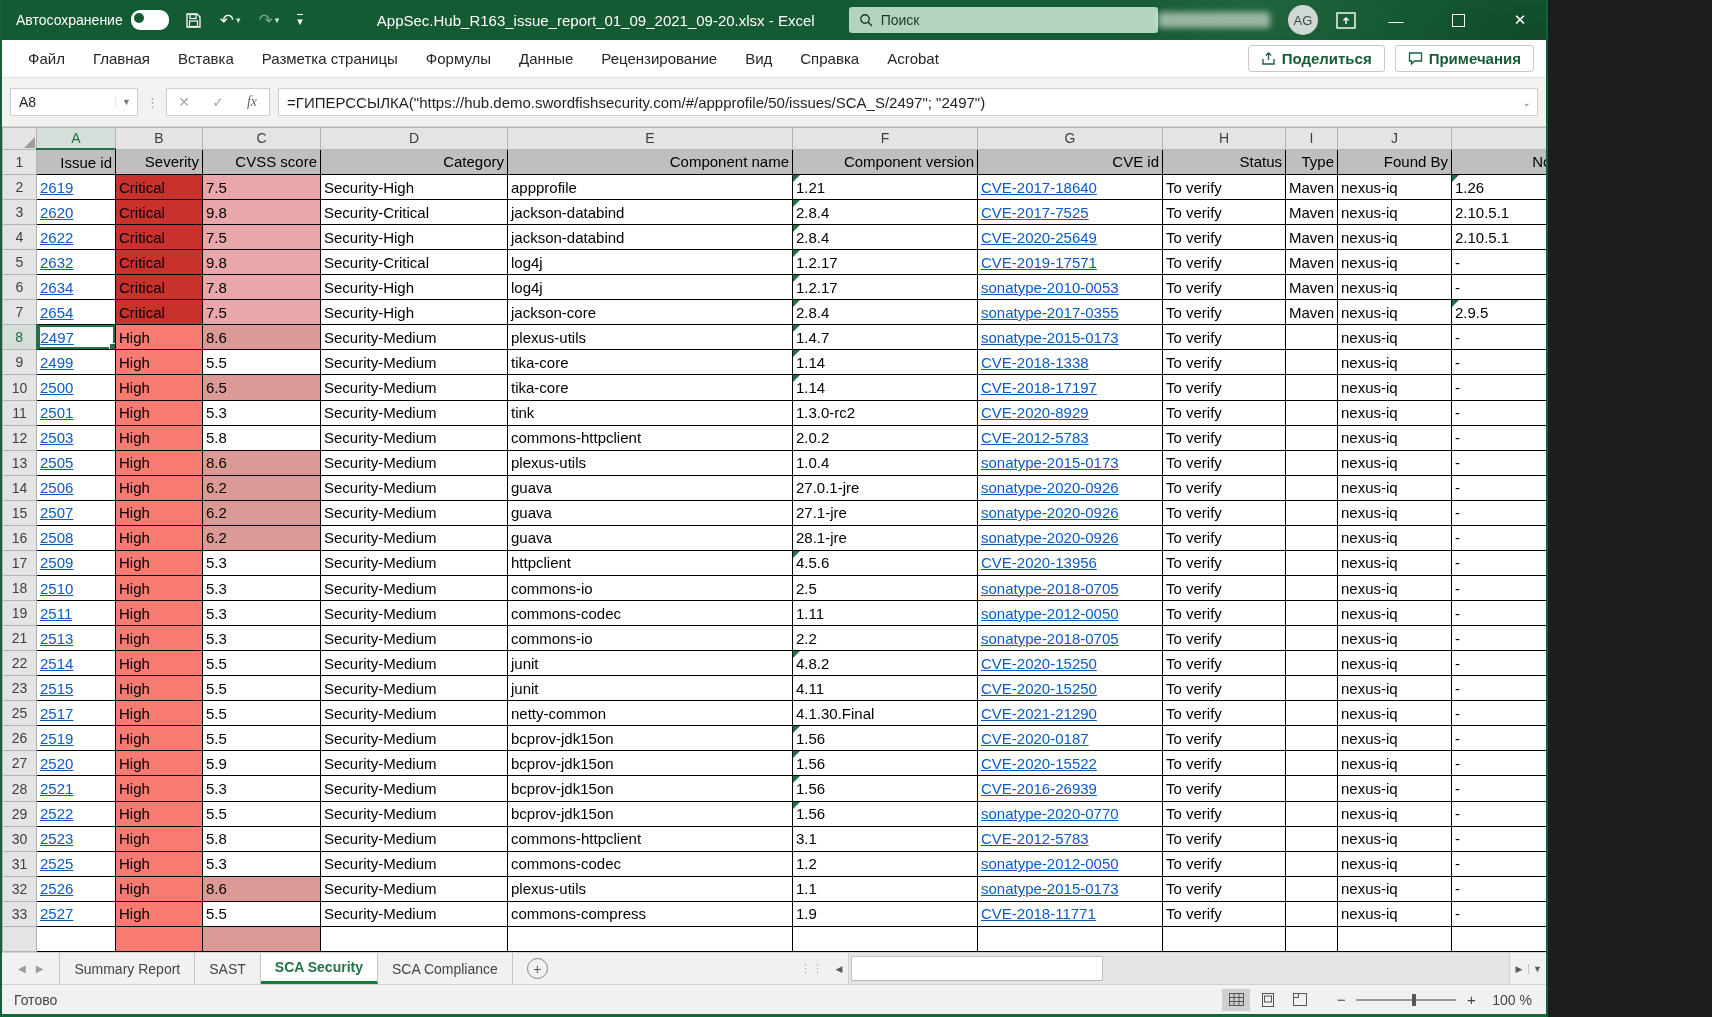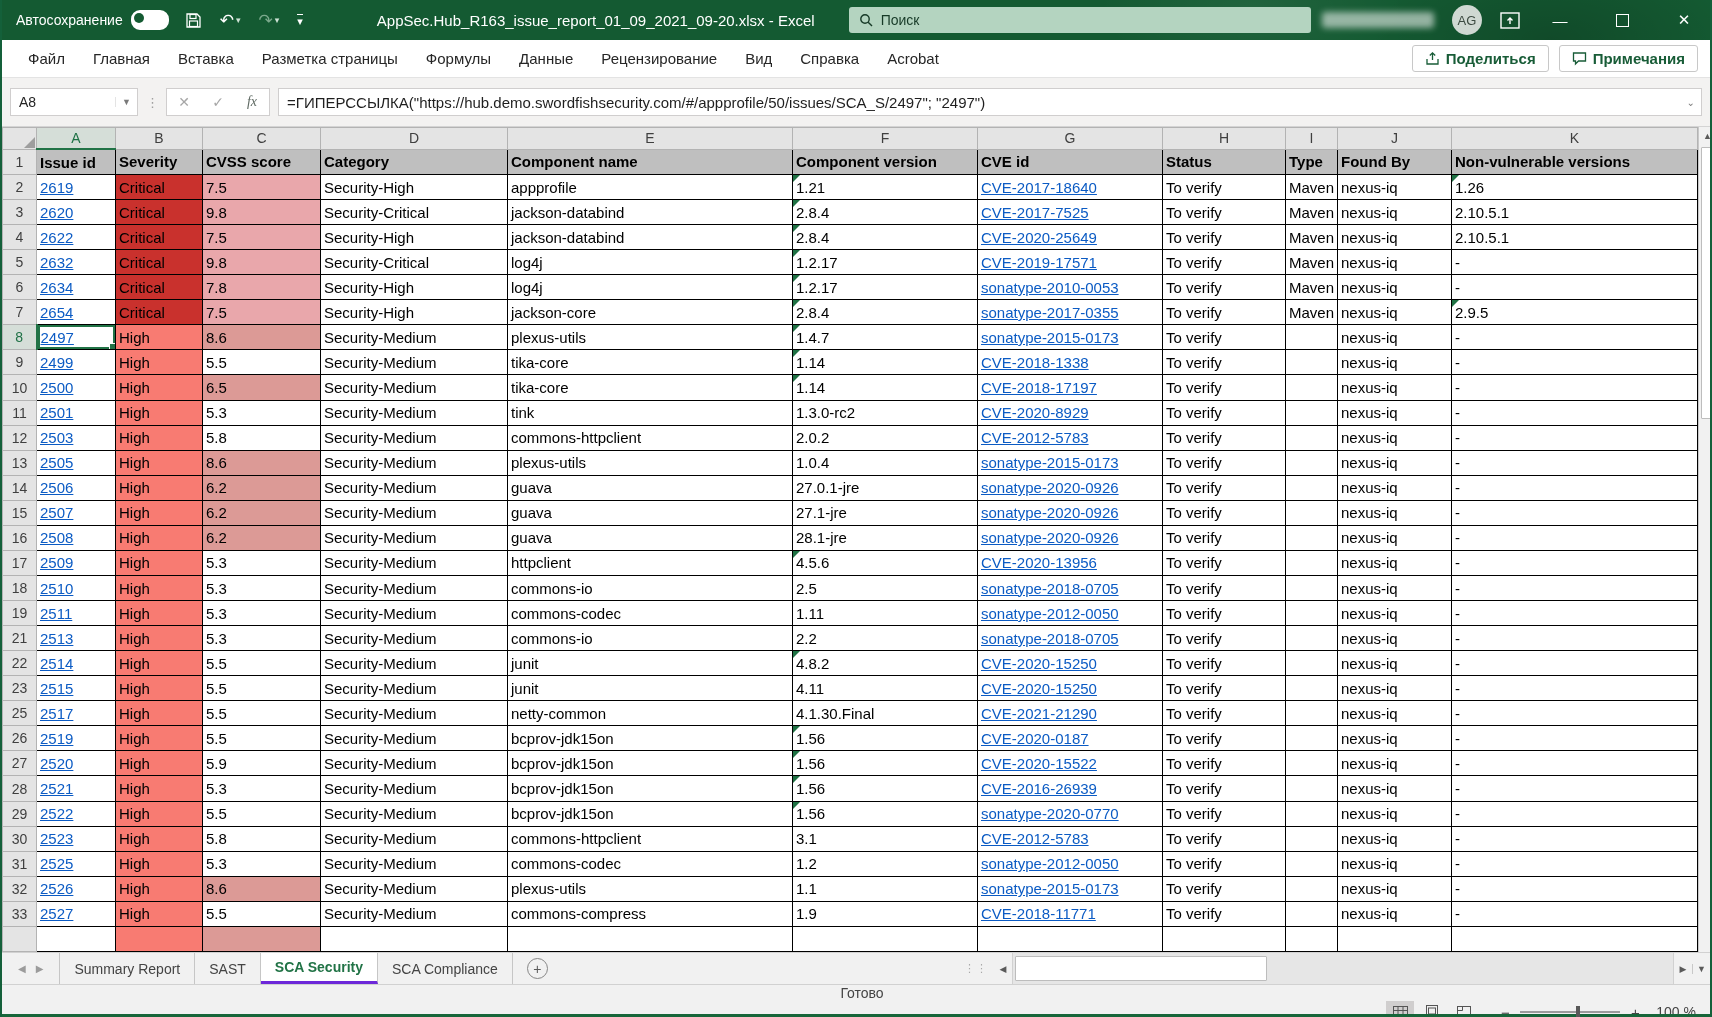--- a/index.html
+++ b/index.html
@@ -1,16 +1,16 @@
 <!DOCTYPE html>
 <html><head>
 <meta charset="utf-8">
 <style>
   html,body{margin:0;padding:0;background:#1d1d1d;}
-  .app{width:1712px;height:1017px;box-sizing:border-box;display:flex;flex-direction:column;
+  .app{width:1548px;height:1017px;box-sizing:border-box;display:flex;flex-direction:column;
        font-family:"Liberation Sans","DejaVu Sans",sans-serif;background:#86efac;
        border-left:2px solid #14603a;border-right:2px solid #14603a;}
 
   
   .titlebar{height:40px;min-height:40px;background:#145a32;display:flex;align-items:center;color:#fff;
             background-image:radial-gradient(ellipse 220px 90px at 1250px 10px, rgba(255,255,255,.06), transparent 70%),
                              radial-gradient(ellipse 260px 120px at 1550px 40px, rgba(0,0,0,.18), transparent 70%);}
   .qat{display:flex;align-items:center;gap:14px;padding-left:14px;}
   .autosave{display:flex;align-items:center;gap:8px;font-size:14px;}
   .toggle{width:34px;height:16px;border:2px solid #fff;border-radius:9px;background:#fff;position:relative;}
@@ -48,49 +48,49 @@
   .gridwrap{flex:1;display:flex;overflow:hidden;background:#fff;position:relative;}
   table.sheet{border-collapse:collapse;table-layout:fixed;width:1695px;}
   .sheet th,.sheet td{overflow:hidden;white-space:nowrap;box-sizing:border-box;}
   .gut{background:#e4e4e4;border:1px solid #b3b3b3;color:#3f3f3f;font-size:14px;font-weight:normal;text-align:center;}
   .gut.sel{background:#d5ded8;color:#1e7145;border-right:2px solid #217346;}
   .letters th{height:21px;}
   .letters .gut{font-size:14px;}
   .letters .colA{background:#d5ded8;color:#1e7145;border-bottom:2px solid #217346;}
   .corner{position:relative;}
   .corner::after{content:"";position:absolute;right:1px;bottom:1px;border-left:11px solid transparent;border-bottom:11px solid #9e9e9e;}
-  tr.hdr td{background:#bfbfbf;font-weight:bold;text-align:left;border:1px solid #000;font-size:15px;color:#000;height:23px;}
+  tr.hdr td{background:#bfbfbf;font-weight:normal;text-align:right;border:1px solid #000;font-size:15px;color:#000;height:23px;}
   tr.datarow{height:24px;}
   tr.datarow td{border:1px solid #000;font-size:15px;padding:0 3px;color:#000;position:relative;}
   td.c-cve{text-align:left;}
   a.cell-link{color:#0b5bc4;text-decoration:underline;}
   .tri::before{content:"";position:absolute;left:0;top:0;border-top:7px solid #1f7244;border-right:7px solid transparent;}
   td.selcell{box-shadow:inset 0 0 0 2px #217346;}
   td.selcell::after{content:"";position:absolute;right:-1px;bottom:-1px;width:5px;height:5px;background:#217346;border:1px solid #fff;}
   
   .vscroll{width:17px;min-width:17px;background:#f1f1f1;border-left:1px solid #c8c8c8;display:flex;flex-direction:column;align-items:center;}
   .varrow{height:18px;color:#5a5a5a;font-size:9px;display:flex;align-items:center;justify-content:center;width:100%;}
   .vthumb{width:11px;height:270px;background:#fff;border:1px solid #bdbdbd;border-radius:1px;margin-top:2px;}
   
   .tabstrip{height:31px;min-height:31px;background:#f1f1f1;border-top:1px solid #d1d1d1;display:flex;align-items:stretch;}
   .navarrows{display:flex;align-items:center;gap:10px;padding:0 16px;color:#9b9b9b;font-size:10px;}
   .sheettabs{display:flex;align-items:stretch;}
   .stab{display:flex;align-items:center;padding:0 14px;font-size:14px;color:#444;border-right:1px solid #c6c6c6;}
   .sheettabs .stab:first-child{border-left:1px solid #c6c6c6;}
-  .stab.active{background:#fff;color:#217346;font-weight:bold;border-bottom:3px solid #6d28d9;}
+  .stab.active{background:#fff;color:#217346;font-weight:bold;border-bottom:3px solid #15803d;}
   .addsheet{display:flex;align-items:center;padding:0 14px;}
   .addsheet .plus{width:19px;height:19px;border:1px solid #868686;border-radius:50%;color:#595959;font-size:14px;display:flex;align-items:center;justify-content:center;}
   .hscrollzone{margin-left:auto;display:flex;align-items:center;}
   .hdots{color:#a9a9a9;font-size:11px;letter-spacing:1px;margin-right:6px;}
   .harrow{width:18px;height:100%;display:flex;align-items:center;justify-content:center;color:#5a5a5a;font-size:9px;}
   .htrack{width:660px;height:100%;background:#e6e6e6;position:relative;border-left:1px solid #d1d1d1;border-right:1px solid #d1d1d1;}
   .hthumb{position:absolute;left:2px;top:3px;height:23px;width:250px;background:#fff;border:1px solid #bdbdbd;border-radius:1px;}
   .vbottom{width:17px;display:flex;align-items:center;justify-content:center;color:#5a5a5a;font-size:9px;border-left:1px solid #c8c8c8;background:#f1f1f1;}
   
-  .statusbar{height:29px;min-height:29px;background:#f1f1f1;border-top:1px solid #d1d1d1;display:flex;align-items:center;font-size:14px;color:#444;flex-direction:column;}
+  .statusbar{height:29px;min-height:29px;background:#f1f1f1;border-top:1px solid #d1d1d1;display:flex;align-items:center;font-size:14px;color:#444;}
   .status-left{padding-left:12px;}
   .status-right{margin-left:auto;display:flex;align-items:center;gap:4px;padding-right:14px;}
   .viewbtn{width:28px;height:22px;display:flex;align-items:center;justify-content:center;}
   .viewbtn.active{background:#d0cece;}
   .zoomctl{display:flex;align-items:center;gap:8px;margin-left:16px;}
   .zoomminus,.zoomplus{color:#444;font-size:15px;width:14px;text-align:center;}
   .zoomtrack{width:100px;height:2px;background:#9b9b9b;position:relative;}
   .zoomknob{position:absolute;left:56px;top:-5px;width:4px;height:12px;background:#585858;}
   .zoomlabel{margin-left:10px;font-size:14px;color:#444;}
   .bottomedge{height:3px;min-height:3px;background:#17663a;}

